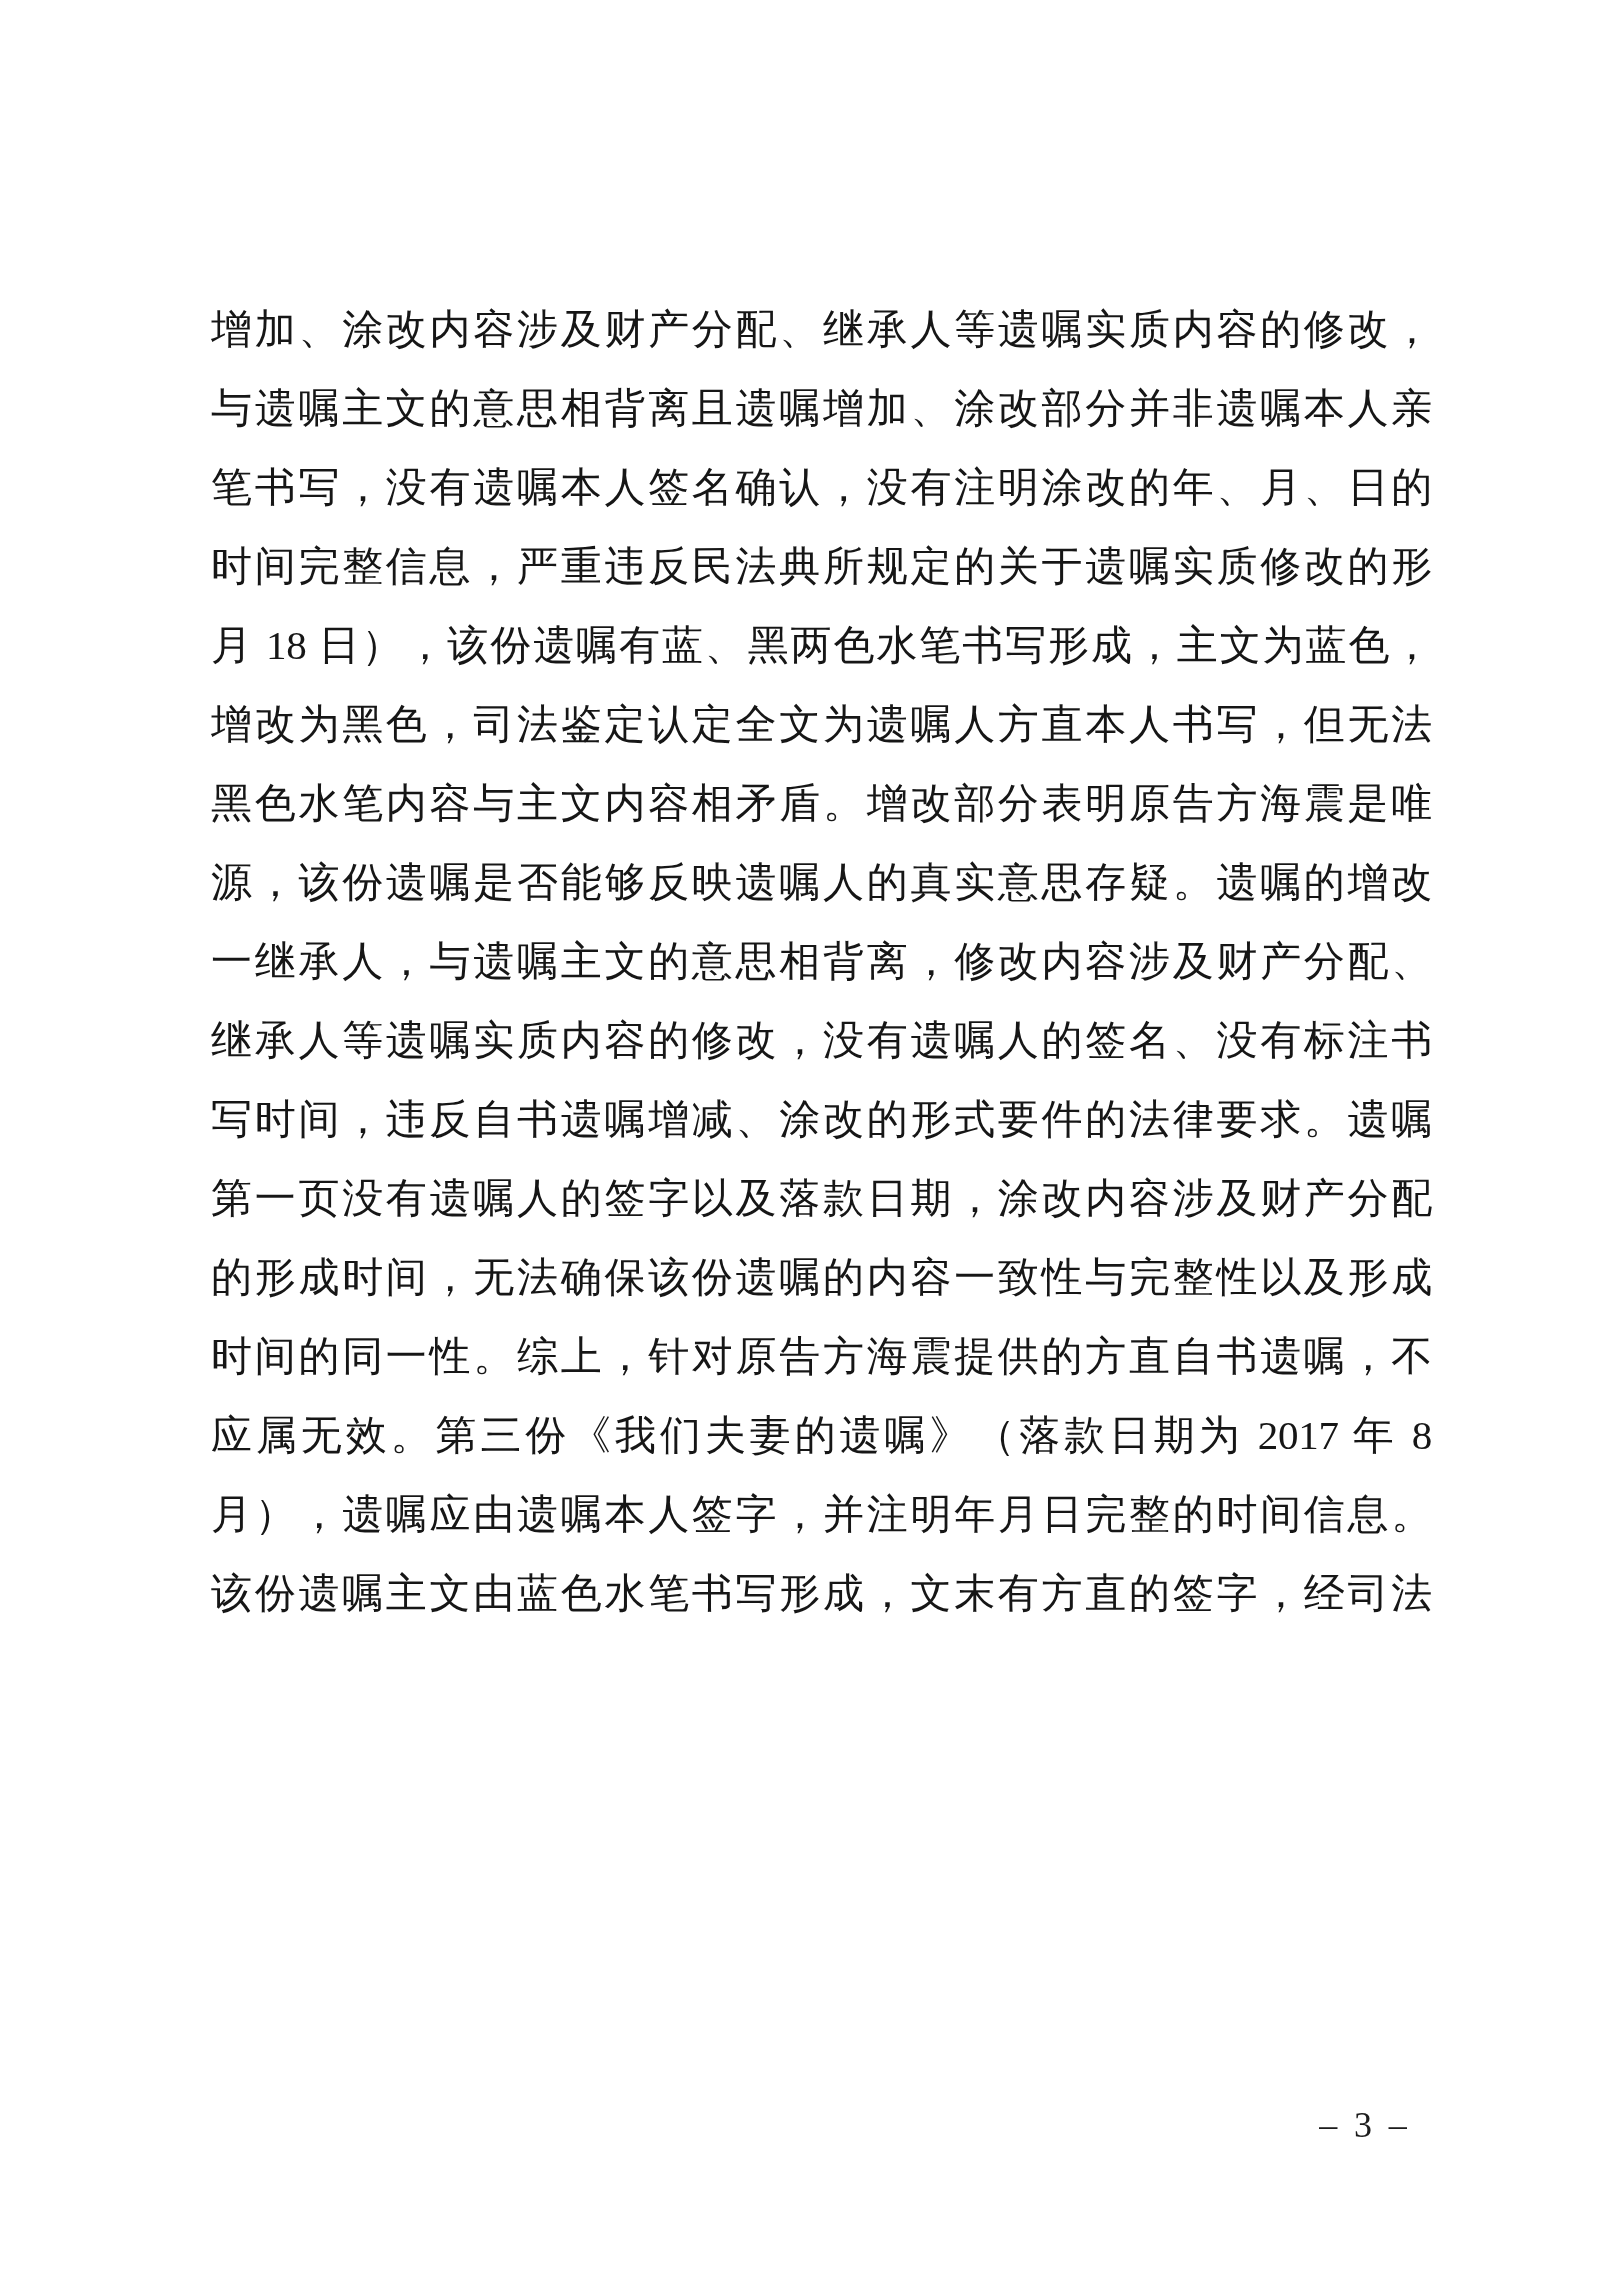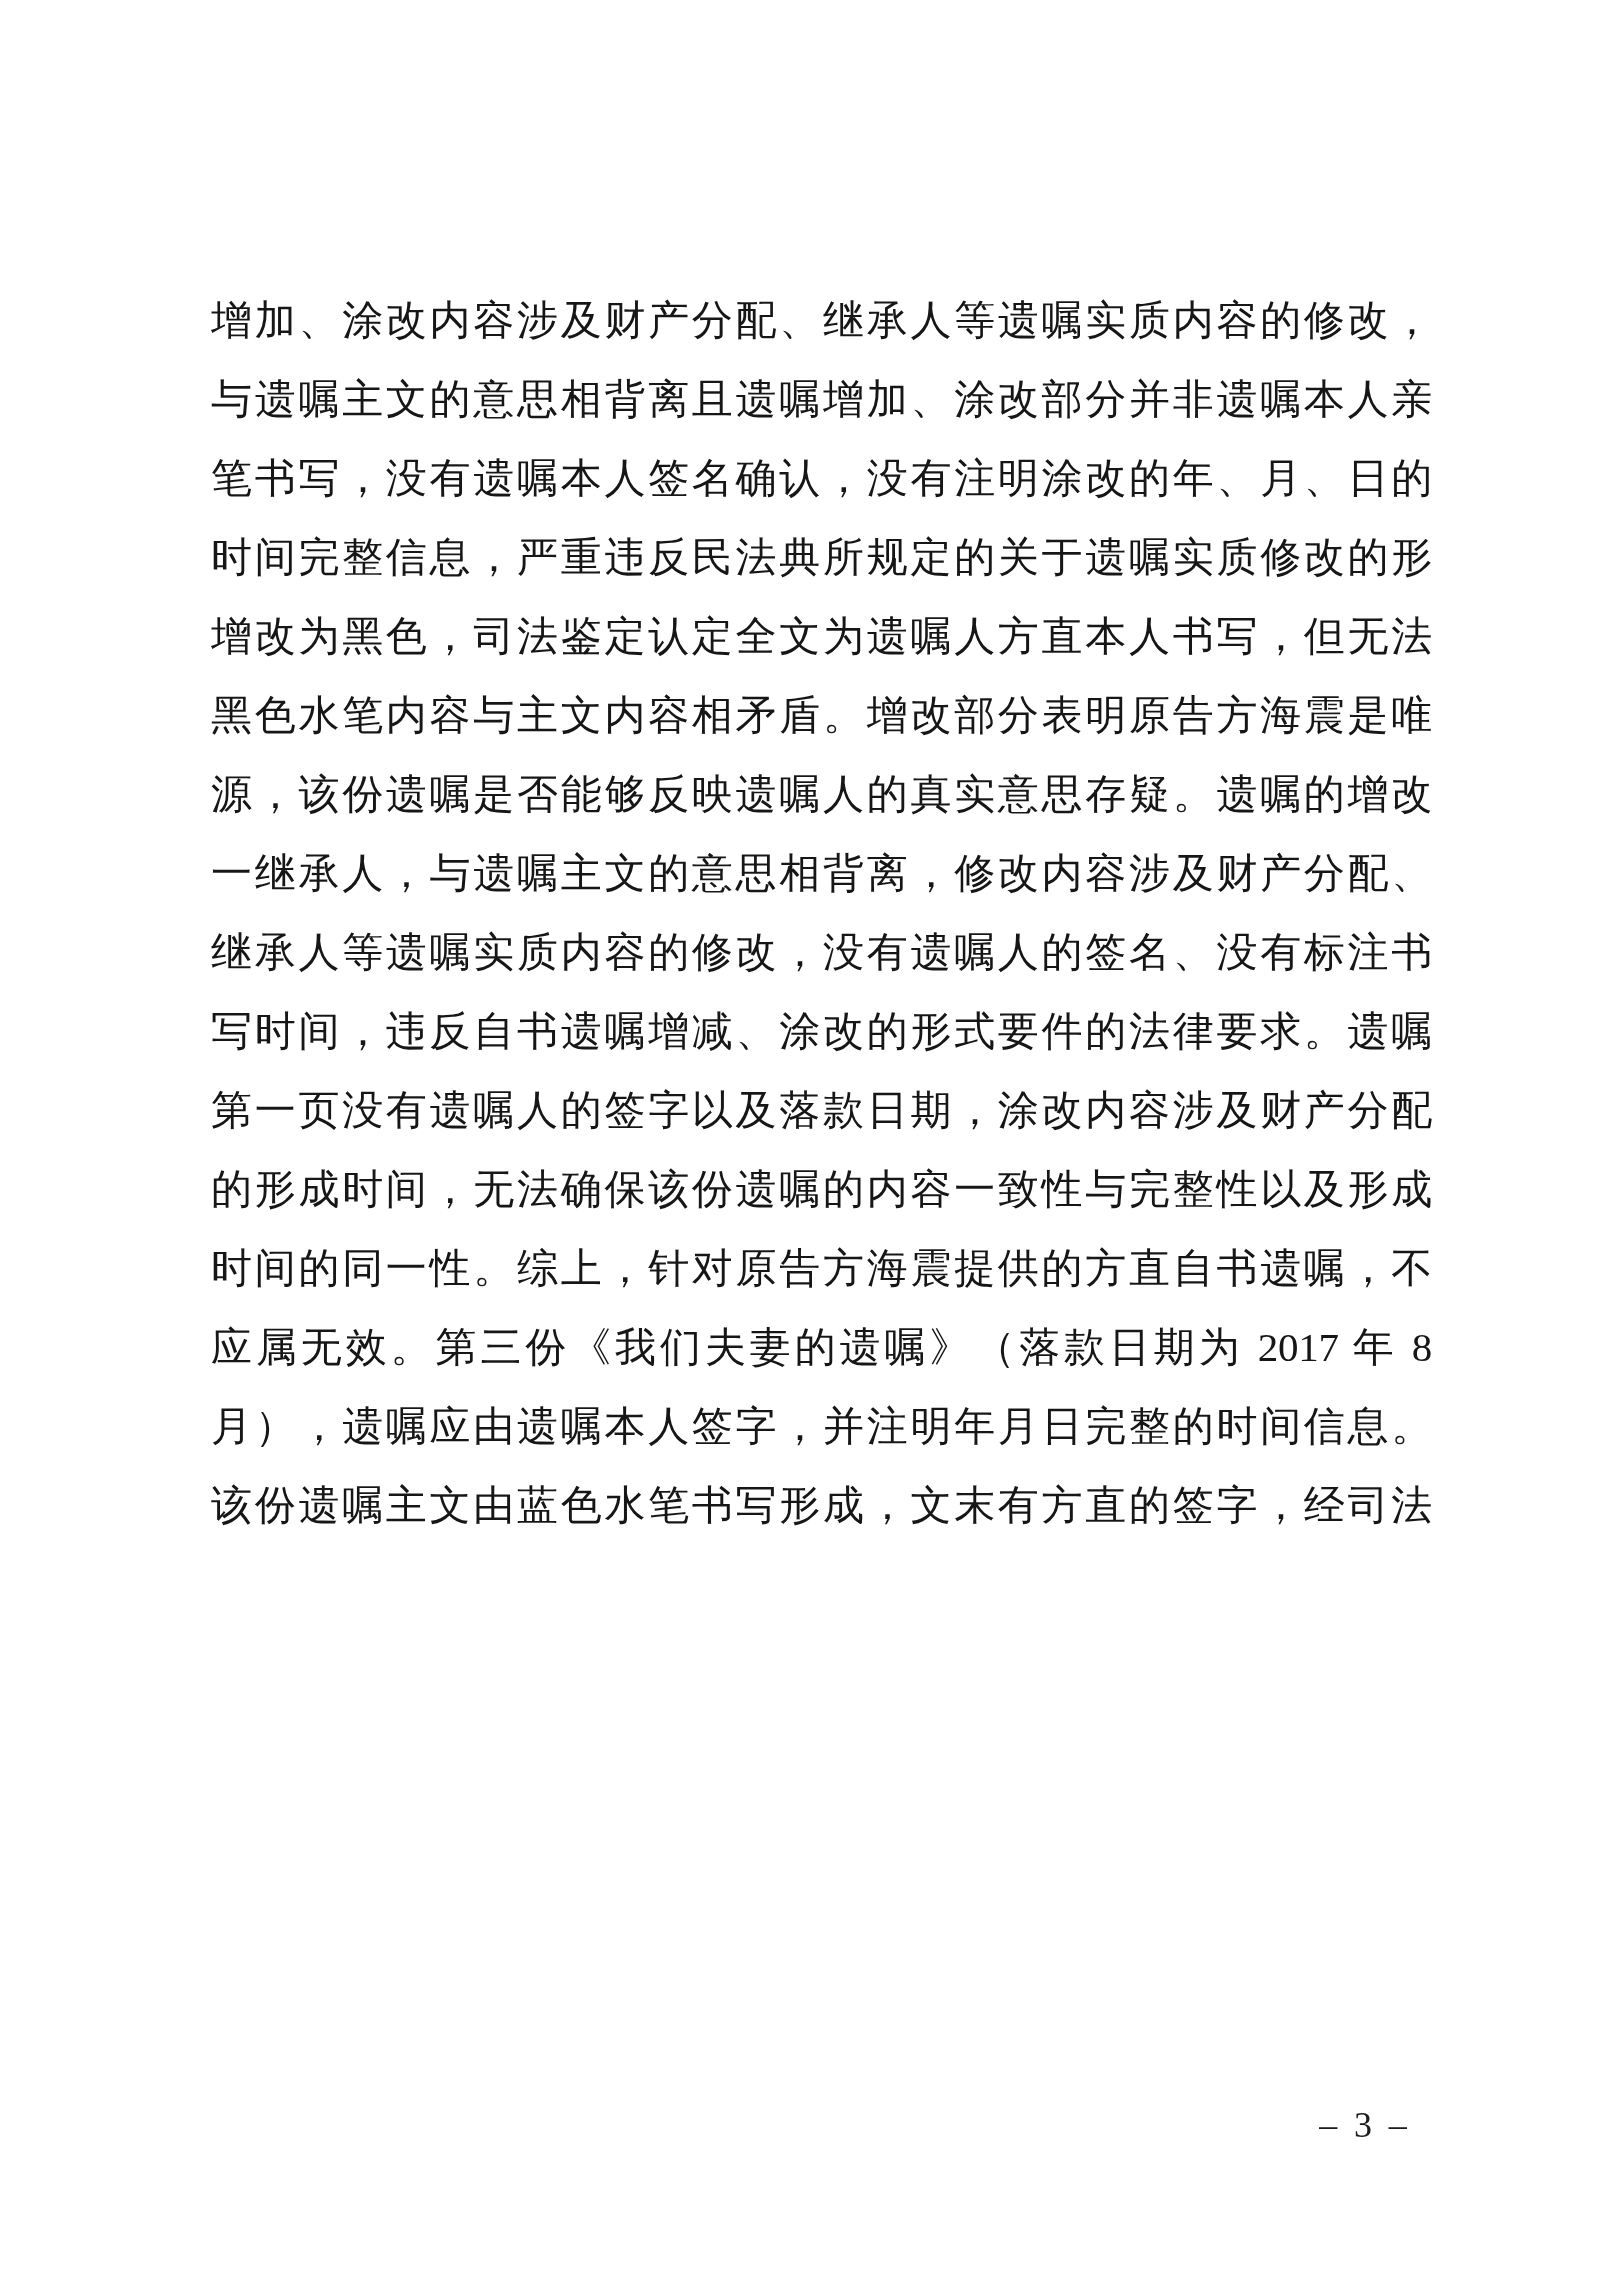--- a/index.html
+++ b/index.html
@@ -12,21 +12,21 @@
     width: 1621px;
     height: 2293px;
     background: #ffffff;
     font-family: "Liberation Serif", serif;
     color: #161616;
     overflow: hidden;
   }
   .text-block {
     position: absolute;
     left: 211px;
-    top: 281px;
+    top: 290px;
     width: 1221px;
   }
   .line {
     height: 79px;
     line-height: 79px;
     font-size: 41px;
     letter-spacing: -0.3px;
     text-align: justify;
     text-align-last: justify;
     -moz-text-align-last: justify;
@@ -45,20 +45,21 @@
 </style>
 </head>
 <body>
 
 <div class="page">
   <div class="text-block">
     <div class="line">增加、涂改内容涉及财产分配、继承人等遗嘱实质内容的修改，</div>
     <div class="line">与遗嘱主文的意思相背离且遗嘱增加、涂改部分并非遗嘱本人亲</div>
     <div class="line">笔书写，没有遗嘱本人签名确认，没有注明涂改的年、月、日的</div>
     <div class="line">时间完整信息，严重违反民法典所规定的关于遗嘱实质修改的形</div>
+    <div class="line">月 18 日），该份遗嘱有蓝、黑两色水笔书写形成，主文为蓝色，</div>
     <div class="line">增改为黑色，司法鉴定认定全文为遗嘱人方直本人书写，但无法</div>
     <div class="line">黑色水笔内容与主文内容相矛盾。增改部分表明原告方海震是唯</div>
     <div class="line">源，该份遗嘱是否能够反映遗嘱人的真实意思存疑。遗嘱的增改</div>
     <div class="line">一继承人，与遗嘱主文的意思相背离，修改内容涉及财产分配、</div>
     <div class="line">继承人等遗嘱实质内容的修改，没有遗嘱人的签名、没有标注书</div>
     <div class="line">写时间，违反自书遗嘱增减、涂改的形式要件的法律要求。遗嘱</div>
     <div class="line">第一页没有遗嘱人的签字以及落款日期，涂改内容涉及财产分配</div>
     <div class="line">的形成时间，无法确保该份遗嘱的内容一致性与完整性以及形成</div>
     <div class="line">时间的同一性。综上，针对原告方海震提供的方直自书遗嘱，不</div>
     <div class="line">应属无效。第三份《我们夫妻的遗嘱》（落款日期为 2017 年 8</div>

